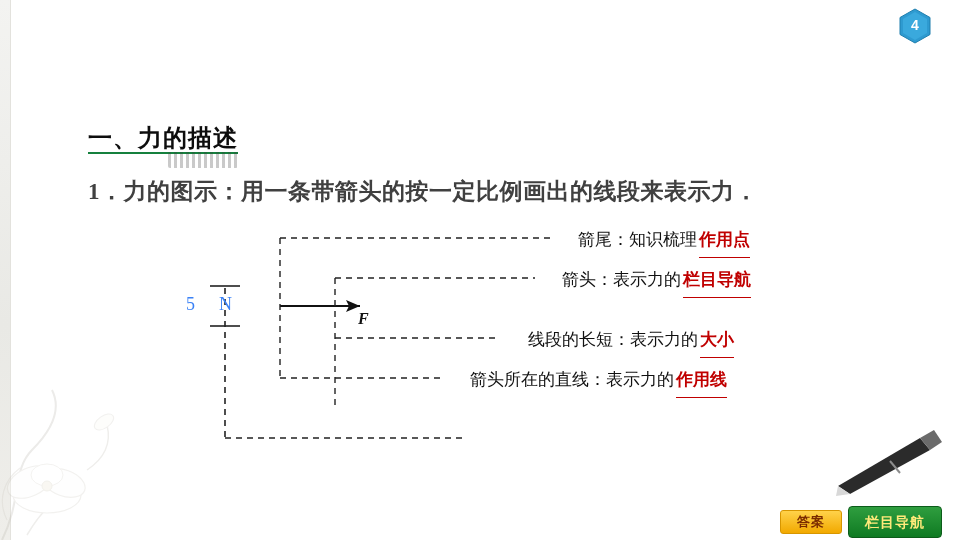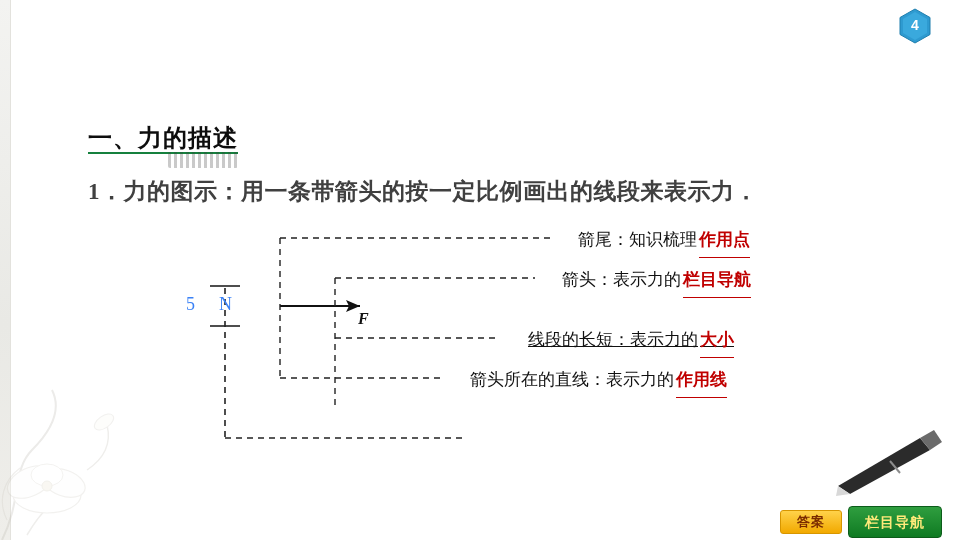--- a/index.html
+++ b/index.html
@@ -280,21 +280,21 @@
 
     <div class="scale-label" style="left: 36px; top: 74px;">5　N</div>
     <div class="f-label" style="left: 208px; top: 92px;">F</div>
 
     <div class="label" style="left: 428px; top: 10px;">
       <span>箭尾：知识梳理</span><span class="ans">作用点</span>
     </div>
     <div class="label" style="left: 412px; top: 50px;">
       <span>箭头：表示力的</span><span class="ans">栏目导航</span>
     </div>
-    <div class="label" style="left: 378px; top: 110px; text-decoration: underline;">
+    <div class="label" style="left: 378px; top: 110px;">
       <span>线段的长短：表示力的</span><span class="ans">大小</span>
     </div>
     <div class="label" style="left: 320px; top: 150px;">
       <span>箭头所在的直线：表示力的</span><span class="ans">作用线</span>
     </div>
   </div>
 
   <svg class="pen" viewBox="0 0 120 70">
     <g>
       <path d="M8 58 L90 10 L100 22 L20 66 Z" fill="#2b2b2b"></path>

